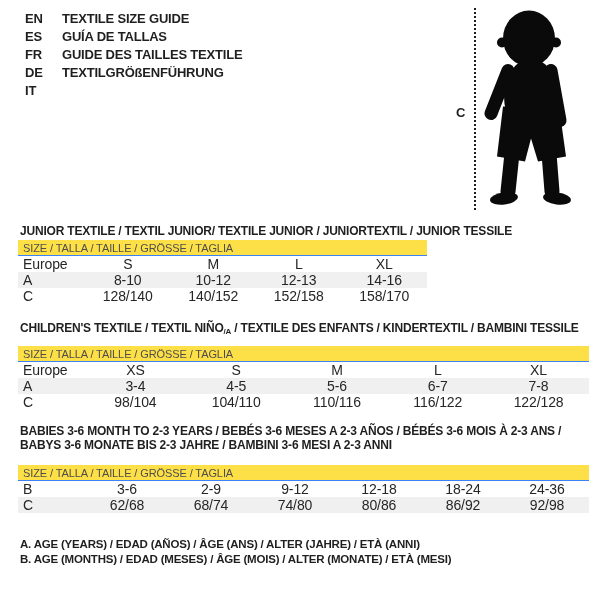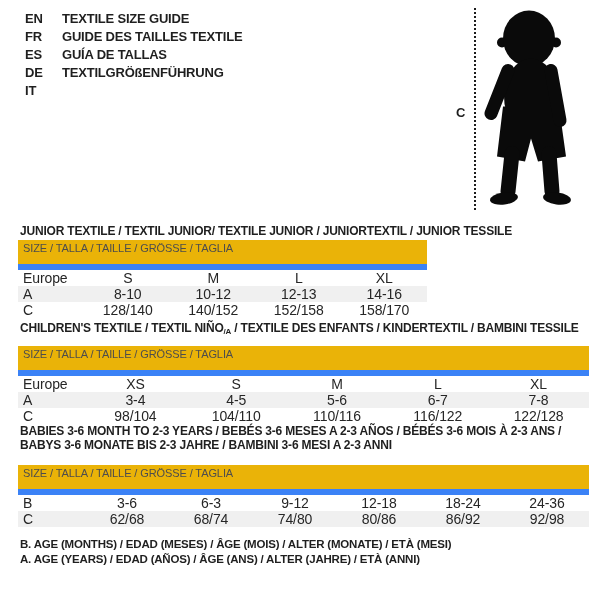--- a/index.html
+++ b/index.html
@@ -14,47 +14,47 @@
   
   .measure-line{position:absolute;left:474px;top:8px;height:202px;width:0;border-left:2px dotted #1c1c1c;}
   .measure-label{position:absolute;left:456px;top:105px;font-size:13px;font-weight:bold;}
   .baby-svg{position:absolute;left:481px;top:7px;}
   
   .sec-title{position:absolute;left:20px;font-size:12px;font-weight:bold;letter-spacing:-0.2px;white-space:nowrap;}
   .sec-title .subscript{font-size:8px;vertical-align:-2px;}
   .two-line{line-height:14px;}
   
   .tbl{position:absolute;left:18px;}
-  .tbl-hdrbar{height:30px;line-height:16px;background:#eab308;color:#4d4d4d;font-size:11px;
-              padding-left:5px;letter-spacing:-0.1px;border-bottom:6px solid #3b82f6;box-sizing:border-box;}
+  .tbl-hdrbar{height:16px;line-height:16px;background:#fde047;color:#4d4d4d;font-size:11px;
+              padding-left:5px;letter-spacing:-0.1px;border-bottom:1px solid #3b82f6;box-sizing:border-box;}
   .trow{display:flex;height:16px;line-height:16px;font-size:14px;color:#262626;}
   .trow.alt{background:#f0f0f0;}
   .cell{flex:1;text-align:center;letter-spacing:-0.1px;}
   .cell.label{flex:0 0 62px;text-align:left;padding-left:5px;}
   
   .notes{position:absolute;left:20px;top:537px;}
   .note-line{height:15px;line-height:15px;font-size:11.5px;font-weight:bold;letter-spacing:-0.2px;white-space:nowrap;}
 </style>
 </head>
 <body>
 
 <div id="stage">
 
   <div class="lang-list">
     <div class="lang-row">
       <span class="lang-code">EN</span>
       <span class="lang-title">TEXTILE SIZE GUIDE</span>
     </div>
     <div class="lang-row">
+      <span class="lang-code">ES</span>
+      <span class="lang-title">GUÍA DE TALLAS</span>
+    </div>
+    <div class="lang-row">
       <span class="lang-code">FR</span>
       <span class="lang-title">GUIDE DES TAILLES TEXTILE</span>
-    </div>
-    <div class="lang-row">
-      <span class="lang-code">ES</span>
-      <span class="lang-title">GUÍA DE TALLAS</span>
     </div>
     <div class="lang-row">
       <span class="lang-code">DE</span>
       <span class="lang-title">TEXTILGRÖßENFÜHRUNG</span>
     </div>
     <div class="lang-row">
       <span class="lang-code">IT</span>
     </div>
   </div>
 
@@ -139,35 +139,35 @@
 
   <div class="sec-title two-line" style="top:424px">
     <div>BABIES 3-6 MONTH TO 2-3 YEARS / BEBÉS 3-6 MESES A 2-3 AÑOS / BÉBÉS 3-6 MOIS À 2-3 ANS /</div>
     <div>BABYS 3-6 MONATE BIS 2-3 JAHRE / BAMBINI 3-6 MESI A 2-3 ANNI</div>
   </div>
   <div class="tbl" style="top:465px;width:571px">
     <div class="tbl-hdrbar">SIZE / TALLA / TAILLE / GRÖSSE / TAGLIA</div>
     <div class="trow">
       <div class="cell label">B</div>
       <div class="cell">3-6</div>
-      <div class="cell">6-3</div>
+      <div class="cell">2-9</div>
       <div class="cell">9-12</div>
       <div class="cell">12-18</div>
       <div class="cell">18-24</div>
       <div class="cell">24-36</div>
     </div>
     <div class="trow alt">
       <div class="cell label">C</div>
       <div class="cell">62/68</div>
       <div class="cell">68/74</div>
       <div class="cell">74/80</div>
       <div class="cell">80/86</div>
       <div class="cell">86/92</div>
       <div class="cell">92/98</div>
     </div>
   </div>
 
   <div class="notes">
+    <div class="note-line">A. AGE (YEARS) / EDAD (AÑOS) / ÂGE (ANS) / ALTER (JAHRE) / ETÀ (ANNI)</div>
     <div class="note-line">B. AGE (MONTHS) / EDAD (MESES) / ÂGE (MOIS) / ALTER (MONATE) / ETÀ (MESI)</div>
-    <div class="note-line">A. AGE (YEARS) / EDAD (AÑOS) / ÂGE (ANS) / ALTER (JAHRE) / ETÀ (ANNI)</div>
   </div>
 
 </div>
 
 </body></html>

